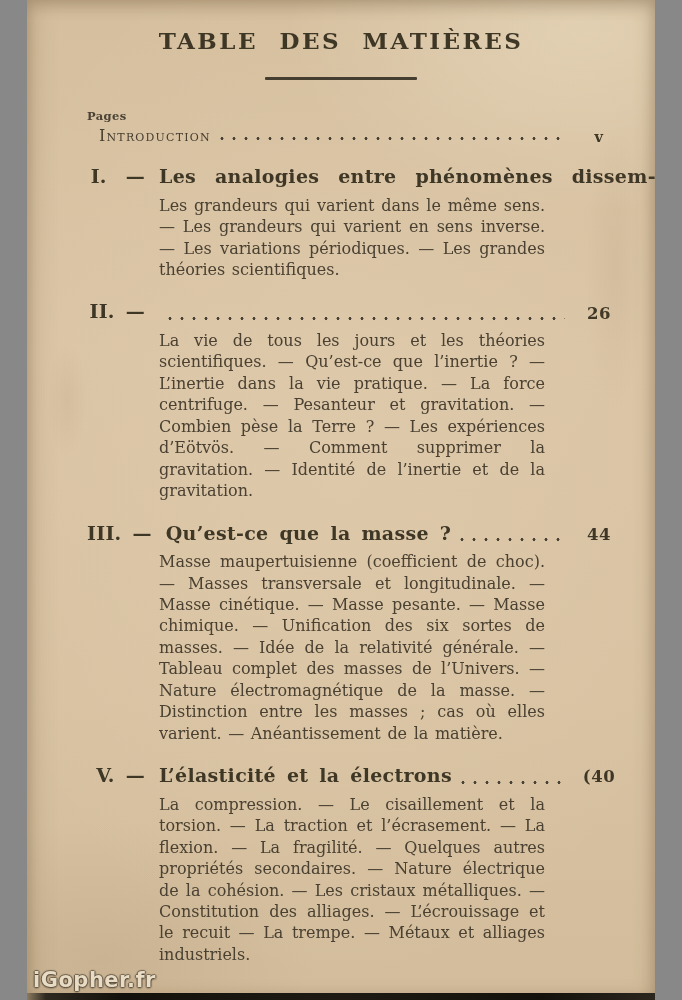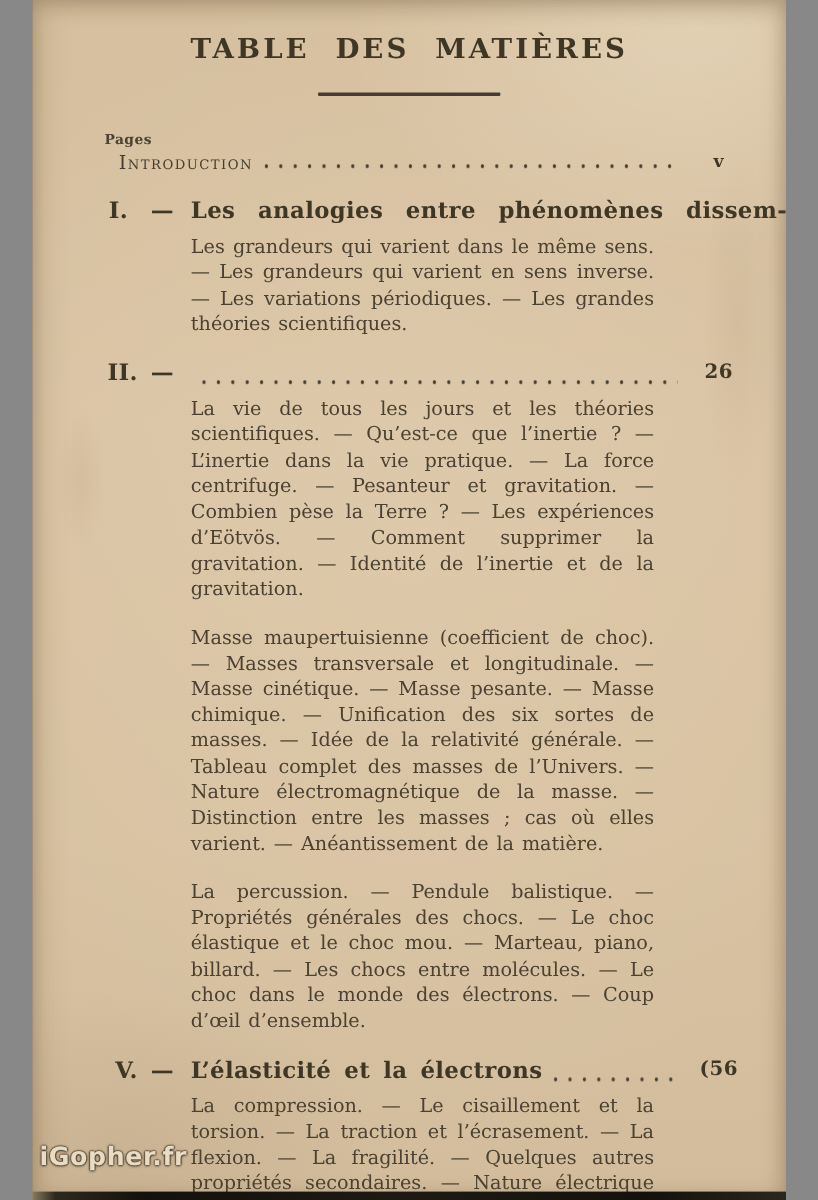--- a/index.html
+++ b/index.html
@@ -31,21 +31,21 @@
   .title-rule{
     width:152px;height:3px;margin:23px auto 0;
     background:#453d30;border-radius:1px;
   }
   .toc{padding:0 30px 0 60px;}
   .pages-label{
     margin-top:29px;text-align:left;
     font-size:11.5px;font-weight:bold;letter-spacing:.4px;
     color:#4a4234;
   }
-  .h-row,.intro-row{display:flex;align-items:flex-start;}
+  .h-row,.intro-row{display:flex;align-items:flex-end;}
   .intro-row{margin-top:3px;font-size:16px;}
   .intro-label{
     padding-left:12px;
     font-variant:small-caps;letter-spacing:1.2px;
     color:#453d2f;
   }
   .leader{
     flex:1 1 auto;height:5px;
     align-self:flex-end;margin:0 8px 4px 9px;
     background-image:radial-gradient(circle at 2px 2.5px,#4a4234 1.3px,transparent 1.7px);
@@ -68,21 +68,21 @@
   .h-title{white-space:nowrap;}
   .h-cont{margin-top:1px;}
   .h-cont .h-title{margin-left:130px;}
   .desc{
     margin:5px 80px 0 72px;
     font-size:16px;line-height:1.34;
     text-align:justify;color:#4a4132;
     word-spacing:1.5px;
   }
   .watermark{
-    position:absolute;left:6px;bottom:24px;
+    position:absolute;left:6px;bottom:8px;
     font-family:"DejaVu Sans","Liberation Sans",sans-serif;
     font-size:21px;font-weight:bold;letter-spacing:.5px;
     color:#e8dcc4;
     text-shadow:0 1px 2px rgba(62,52,40,.95),0 -1px 1px rgba(62,52,40,.55),1px 0 1px rgba(62,52,40,.6),-1px 0 1px rgba(62,52,40,.6);
   }
   .bottom-band{
     position:absolute;left:0;right:0;bottom:0;height:7px;
     background:linear-gradient(90deg,#8a7a5f 0%,#2e2920 3%,#14110c 15%,#1e1a13 50%,#14110c 82%,#2b261e 100%);
   }
   .stain-a{position:absolute;top:340px;left:20px;width:40px;height:120px;pointer-events:none;
@@ -121,33 +121,38 @@
     <section class="chapter">
       <div class="h-row">
         <span class="numeral">II. —</span>
         <span class="leader"></span>
         <span class="pagenum">26</span>
       </div>
       <p class="desc">La vie de tous les jours et les théories scientifiques. — Qu’est-ce que l’inertie ? — L’inertie dans la vie pratique. — La force centrifuge. — Pesanteur et gravitation. — Combien pèse la Terre ? — Les expériences d’Eötvös. — Comment supprimer la gravitation. — Identité de l’inertie et de la gravitation.</p>
     </section>
 
     <section class="chapter">
+      <div class="h-row">
+        <span class="numeral">III. —</span>
+        <span class="h-title">Qu’est-ce que la masse ?</span>
+        <span class="leader"></span>
+        <span class="pagenum">44</span>
+      </div>
       <p class="desc">Masse maupertuisienne (coefficient de choc). — Masses transversale et longitudinale. — Masse cinétique. — Masse pesante. — Masse chimique. — Unification des six sortes de masses. — Idée de la relativité générale. — Tableau complet des masses de l’Univers. — Nature électromagnétique de la masse. — Distinction entre les masses ; cas où elles varient. — Anéantissement de la matière.</p>
     </section>
 
     <section class="chapter">
-      <p class="desc">La percussion. — Pendule balistique. — Propriétés générales des chocs. — Le choc élastique et le choc mou. — Marteau, piano, billard. — Les chocs entre molécules. — Le choc dans le monde des électrons. — Coup d’œil d’ensemble.</p>
     </section>
 
     <section class="chapter">
       <div class="h-row">
         <span class="numeral">V. —</span>
         <span class="h-title">L’élasticité et la électrons</span>
         <span class="leader"></span>
-        <span class="pagenum">(56</span>
+        <span class="pagenum">(40</span>
       </div>
       <p class="desc">La compression. — Le cisaillement et la torsion. — La traction et l’écrasement. — La flexion. — La fragilité. — Quelques autres propriétés secondaires. — Nature électrique de la cohésion. — Les cristaux métalliques. — Constitution des alliages. — L’écrouissage et le recuit — La trempe. — Métaux et alliages industriels.</p>
     </section>
 
   </div>
 
   <div class="watermark">iGopher.fr</div>
   <div class="bottom-band"></div>
 </div>
 

